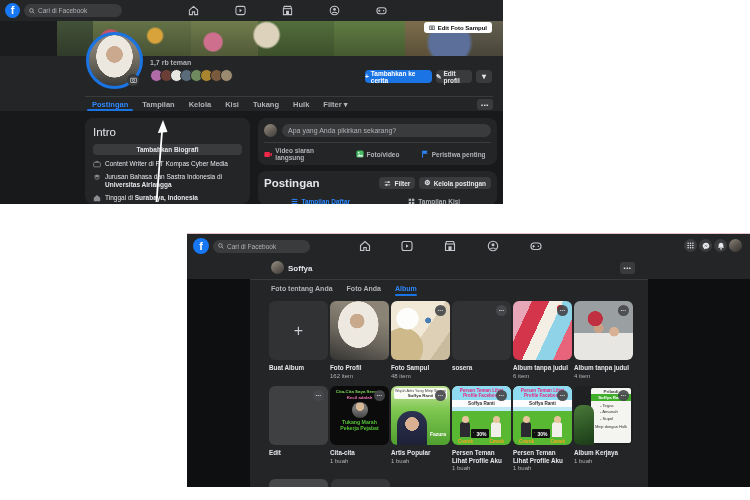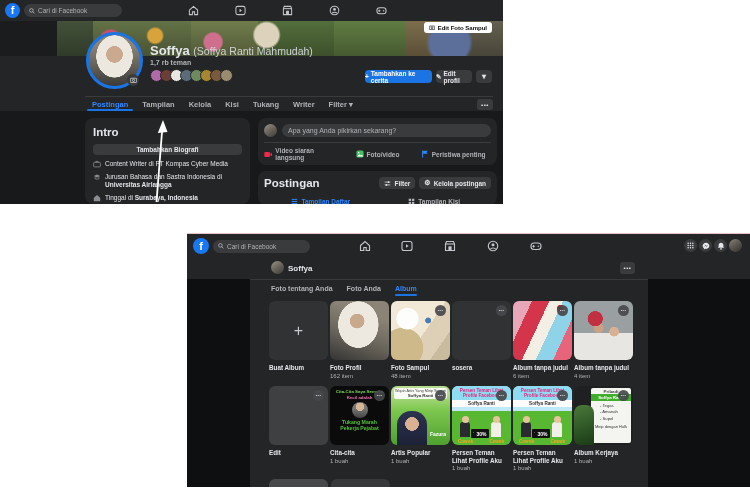--- a/index.html
+++ b/index.html
@@ -52,21 +52,21 @@
   .morechev{left:476px;top:70px;width:16px;height:13px;font-size:8px;color:#e4e6eb;}
   .tabdiv{left:85px;top:96px;width:408px;height:1px;background:#3a3b3c;}
   .tabs1{left:85px;top:97px;height:14px;display:flex;align-items:center;}
   .t1{position:relative;height:14px;display:flex;align-items:center;padding:0 7px;font-size:7.5px;font-weight:bold;color:#b0b3b8;}
   .t1.on{color:#2d88ff;}
   .t1.on::after{content:"";position:absolute;left:2px;right:2px;bottom:0;height:2px;background:#1b74e4;border-radius:1px;}
   .tabmore{left:477px;top:99px;width:16px;height:11px;font-size:6px;color:#e4e6eb;border-radius:3px;}
   .page1{left:0;top:111px;width:503px;height:93px;background:#18191a;}
   .card{background:#242526;border-radius:8px;box-sizing:border-box;}
   .intro{left:85px;top:118px;width:165px;height:86px;padding:8px;}
-  .introtitle{font-size:11.5px;font-weight:bold;color:#e4e6eb;}
+  .introtitle{font-size:11.5px;font-weight:normal;color:#e4e6eb;}
   .biobtn{margin-top:6px;height:11px;font-size:6.5px;border-radius:4px;}
   .irow{display:flex;gap:4px;margin-top:5px;font-size:6.5px;color:#e4e6eb;line-height:1.25;}
   .iic{flex:0 0 auto;width:8px;color:#8a8d91;}
   .composer{left:258px;top:118px;width:239px;height:47px;padding:6px;}
   .crow1{display:flex;gap:5px;align-items:center;}
   .cav{width:13px;height:13px;border-radius:50%;background:linear-gradient(145deg,#9a9286,#5f5a52 60%,#3c3b39);}
   .cinput{flex:1;height:13px;border-radius:7px;font-size:7px;padding-left:6px;}
   .cdiv{height:1px;background:#3a3b3c;margin:5px 0 4px 0;}
   .crow2{display:flex;}
   .cact{flex:1;display:flex;align-items:center;justify-content:center;gap:3px;font-size:6.5px;font-weight:bold;color:#b0b3b8;}
@@ -218,24 +218,20 @@
   </div>
 
   <div class="abs bigavatar"></div>
   <div class="abs avcam">
     <svg width="7" height="6" viewBox="0 0 10 8">
         <rect x="0.5" y="1.5" width="9" height="6" rx="1" fill="none" stroke="#e4e6eb"></rect>
         <circle cx="5" cy="4.5" r="1.6" fill="none" stroke="#e4e6eb"></circle>
       </svg>
   </div>
 
-  <div class="abs pname">
-    <span>Soffya</span>
-    <span class="pfull">(Soffya Ranti Mahmudah)</span>
-  </div>
   <div class="abs pfriends">1,7 rb teman</div>
   <div class="abs frow">
     <div class="fa" style="background:#b06aa8"></div>
     <div class="fa" style="background:#6b3f35"></div>
     <div class="fa" style="background:#e8e6e2"></div>
     <div class="fa" style="background:#5a6b7a"></div>
     <div class="fa" style="background:#6f8a5f"></div>
     <div class="fa" style="background:#a8862f"></div>
     <div class="fa" style="background:#7a5a3f"></div>
     <div class="fa" style="background:#9a8a6f"></div>
@@ -251,21 +247,21 @@
   </div>
   <div class="abs gbtn morechev chev"></div>
 
   <div class="abs tabdiv"></div>
   <div class="abs tabs1">
     <div class="t1 on">Postingan</div>
     <div class="t1">Tampilan</div>
     <div class="t1">Kelola</div>
     <div class="t1">Kisi</div>
     <div class="t1">Tukang</div>
-    <div class="t1">Writer</div>
+    <div class="t1">Hulk</div>
     <div class="t1">
       <span>Filter</span>
         <span class="chev" style="margin-left:2px"></span>
     </div>
   </div>
   <div class="abs gbtn tabmore dots"></div>
 
   <div class="abs page1"></div>
 
   <div class="abs card intro">

